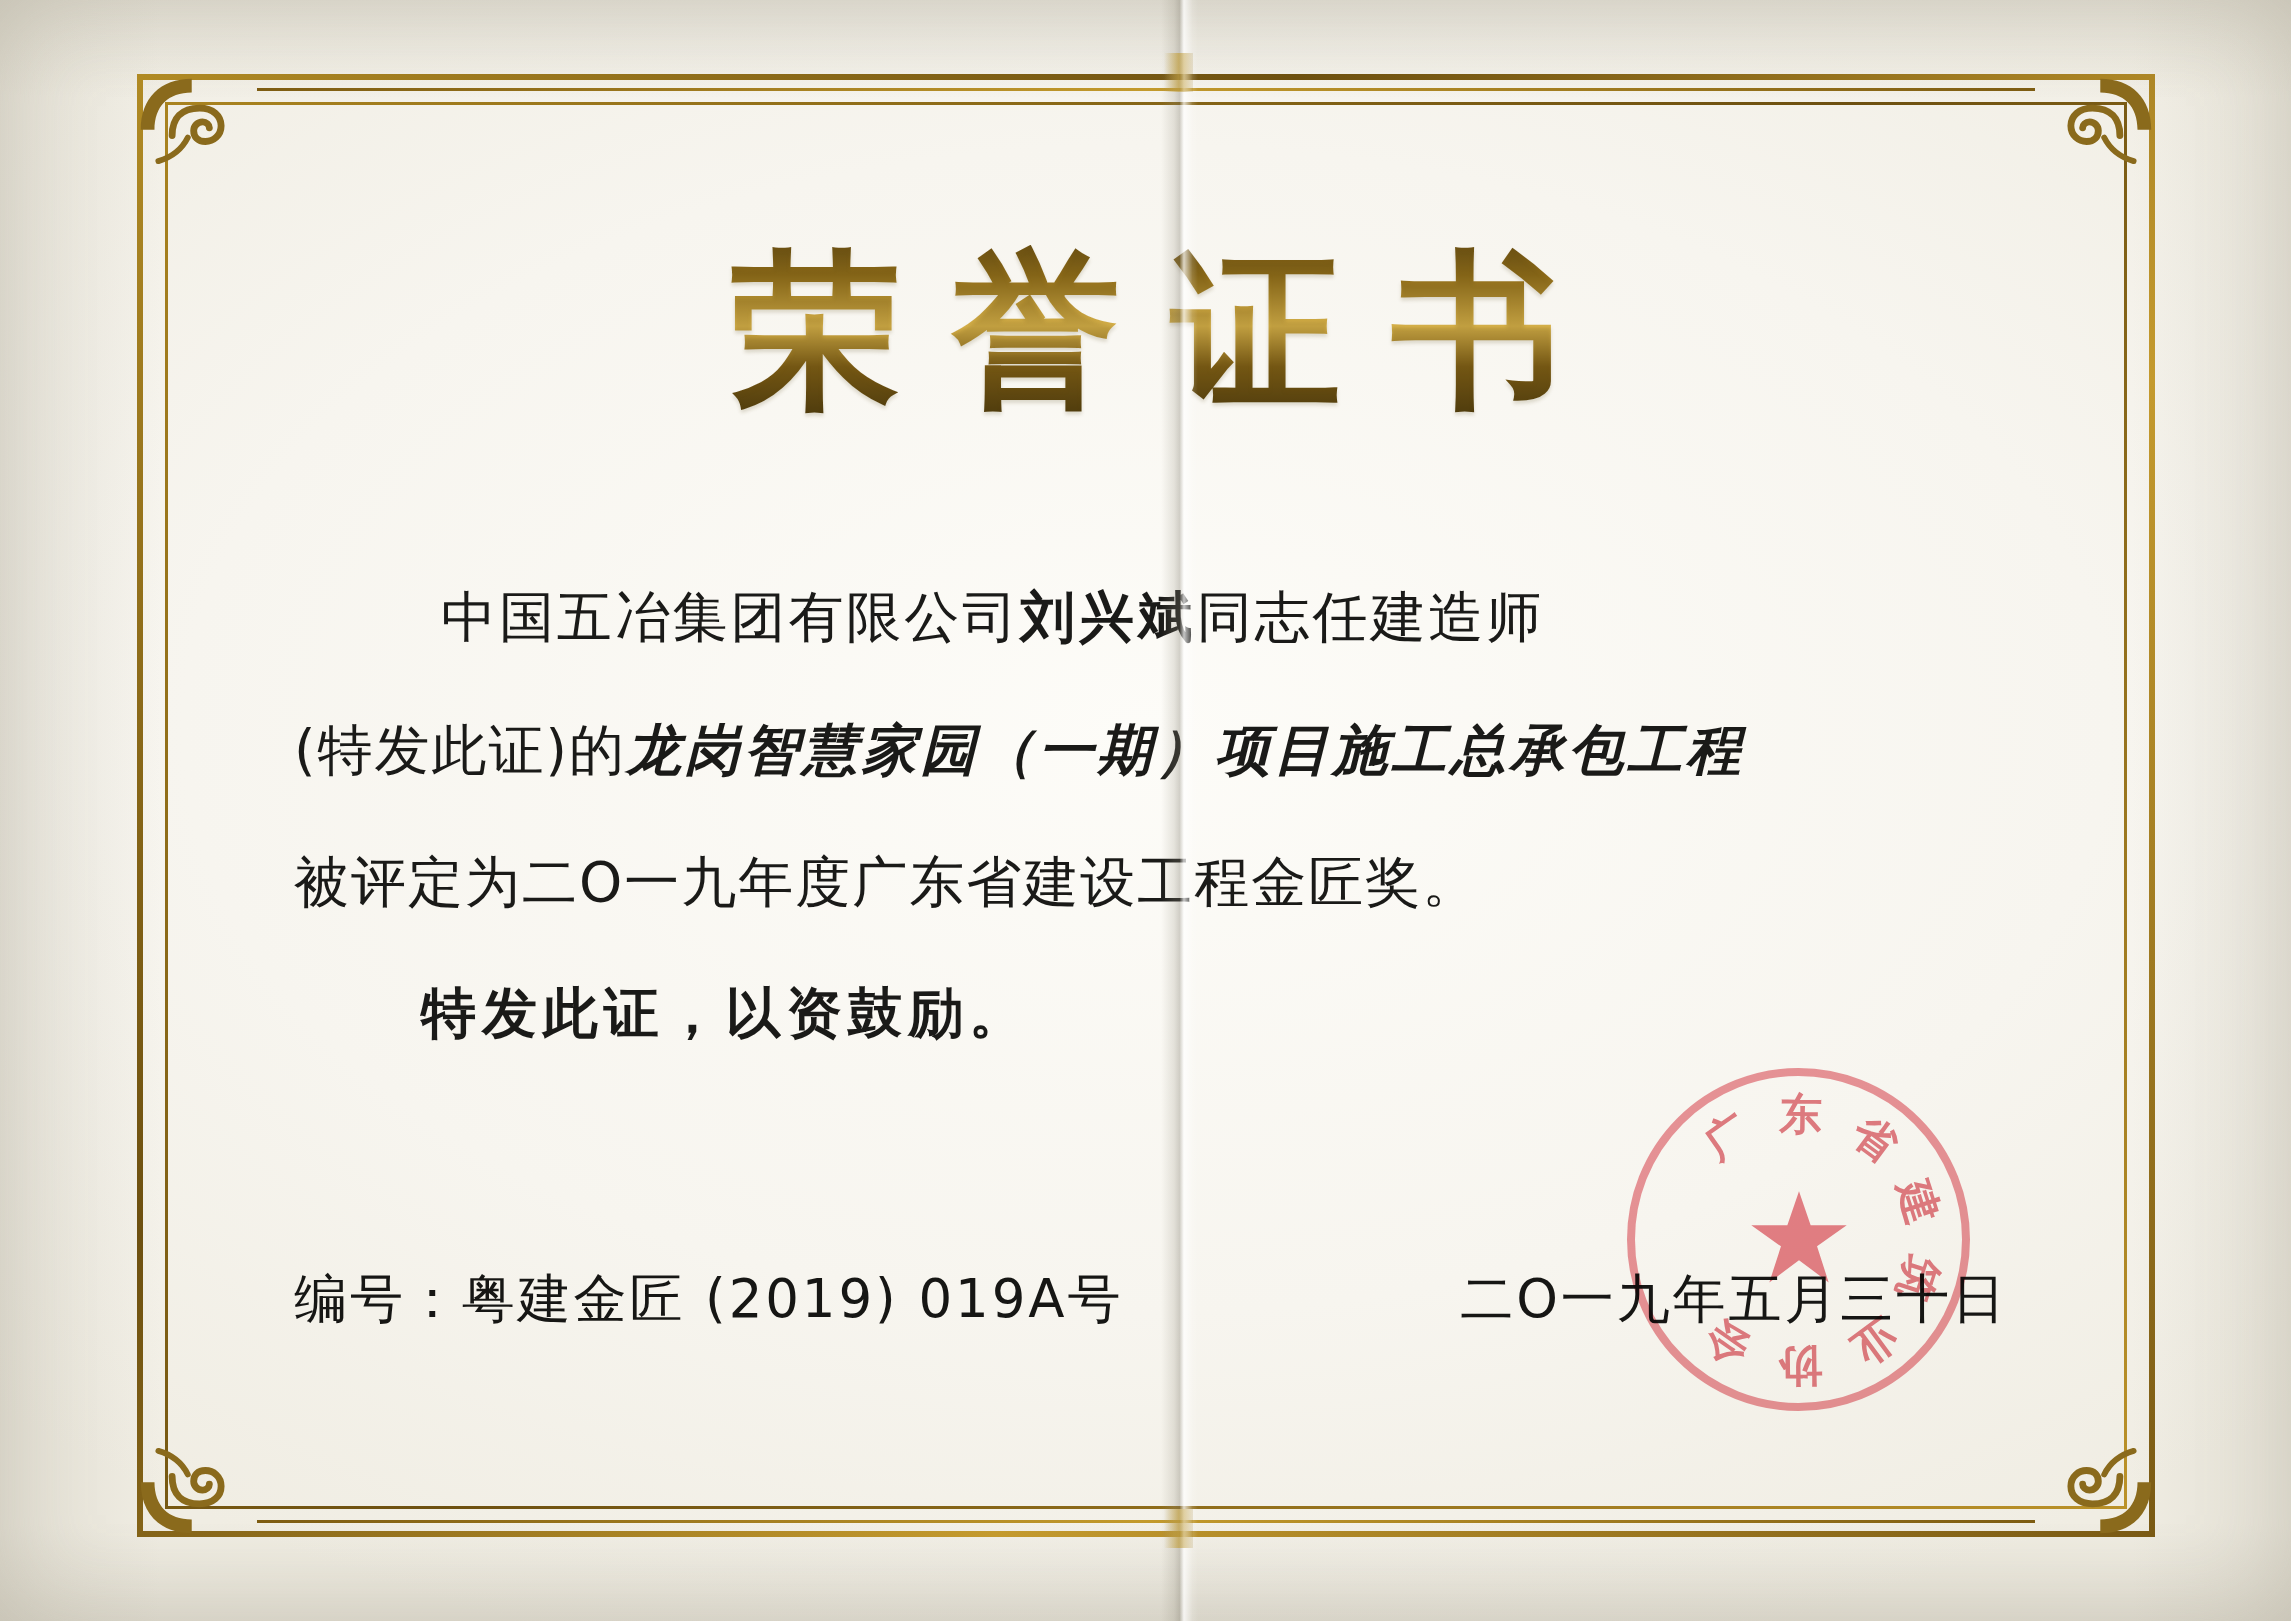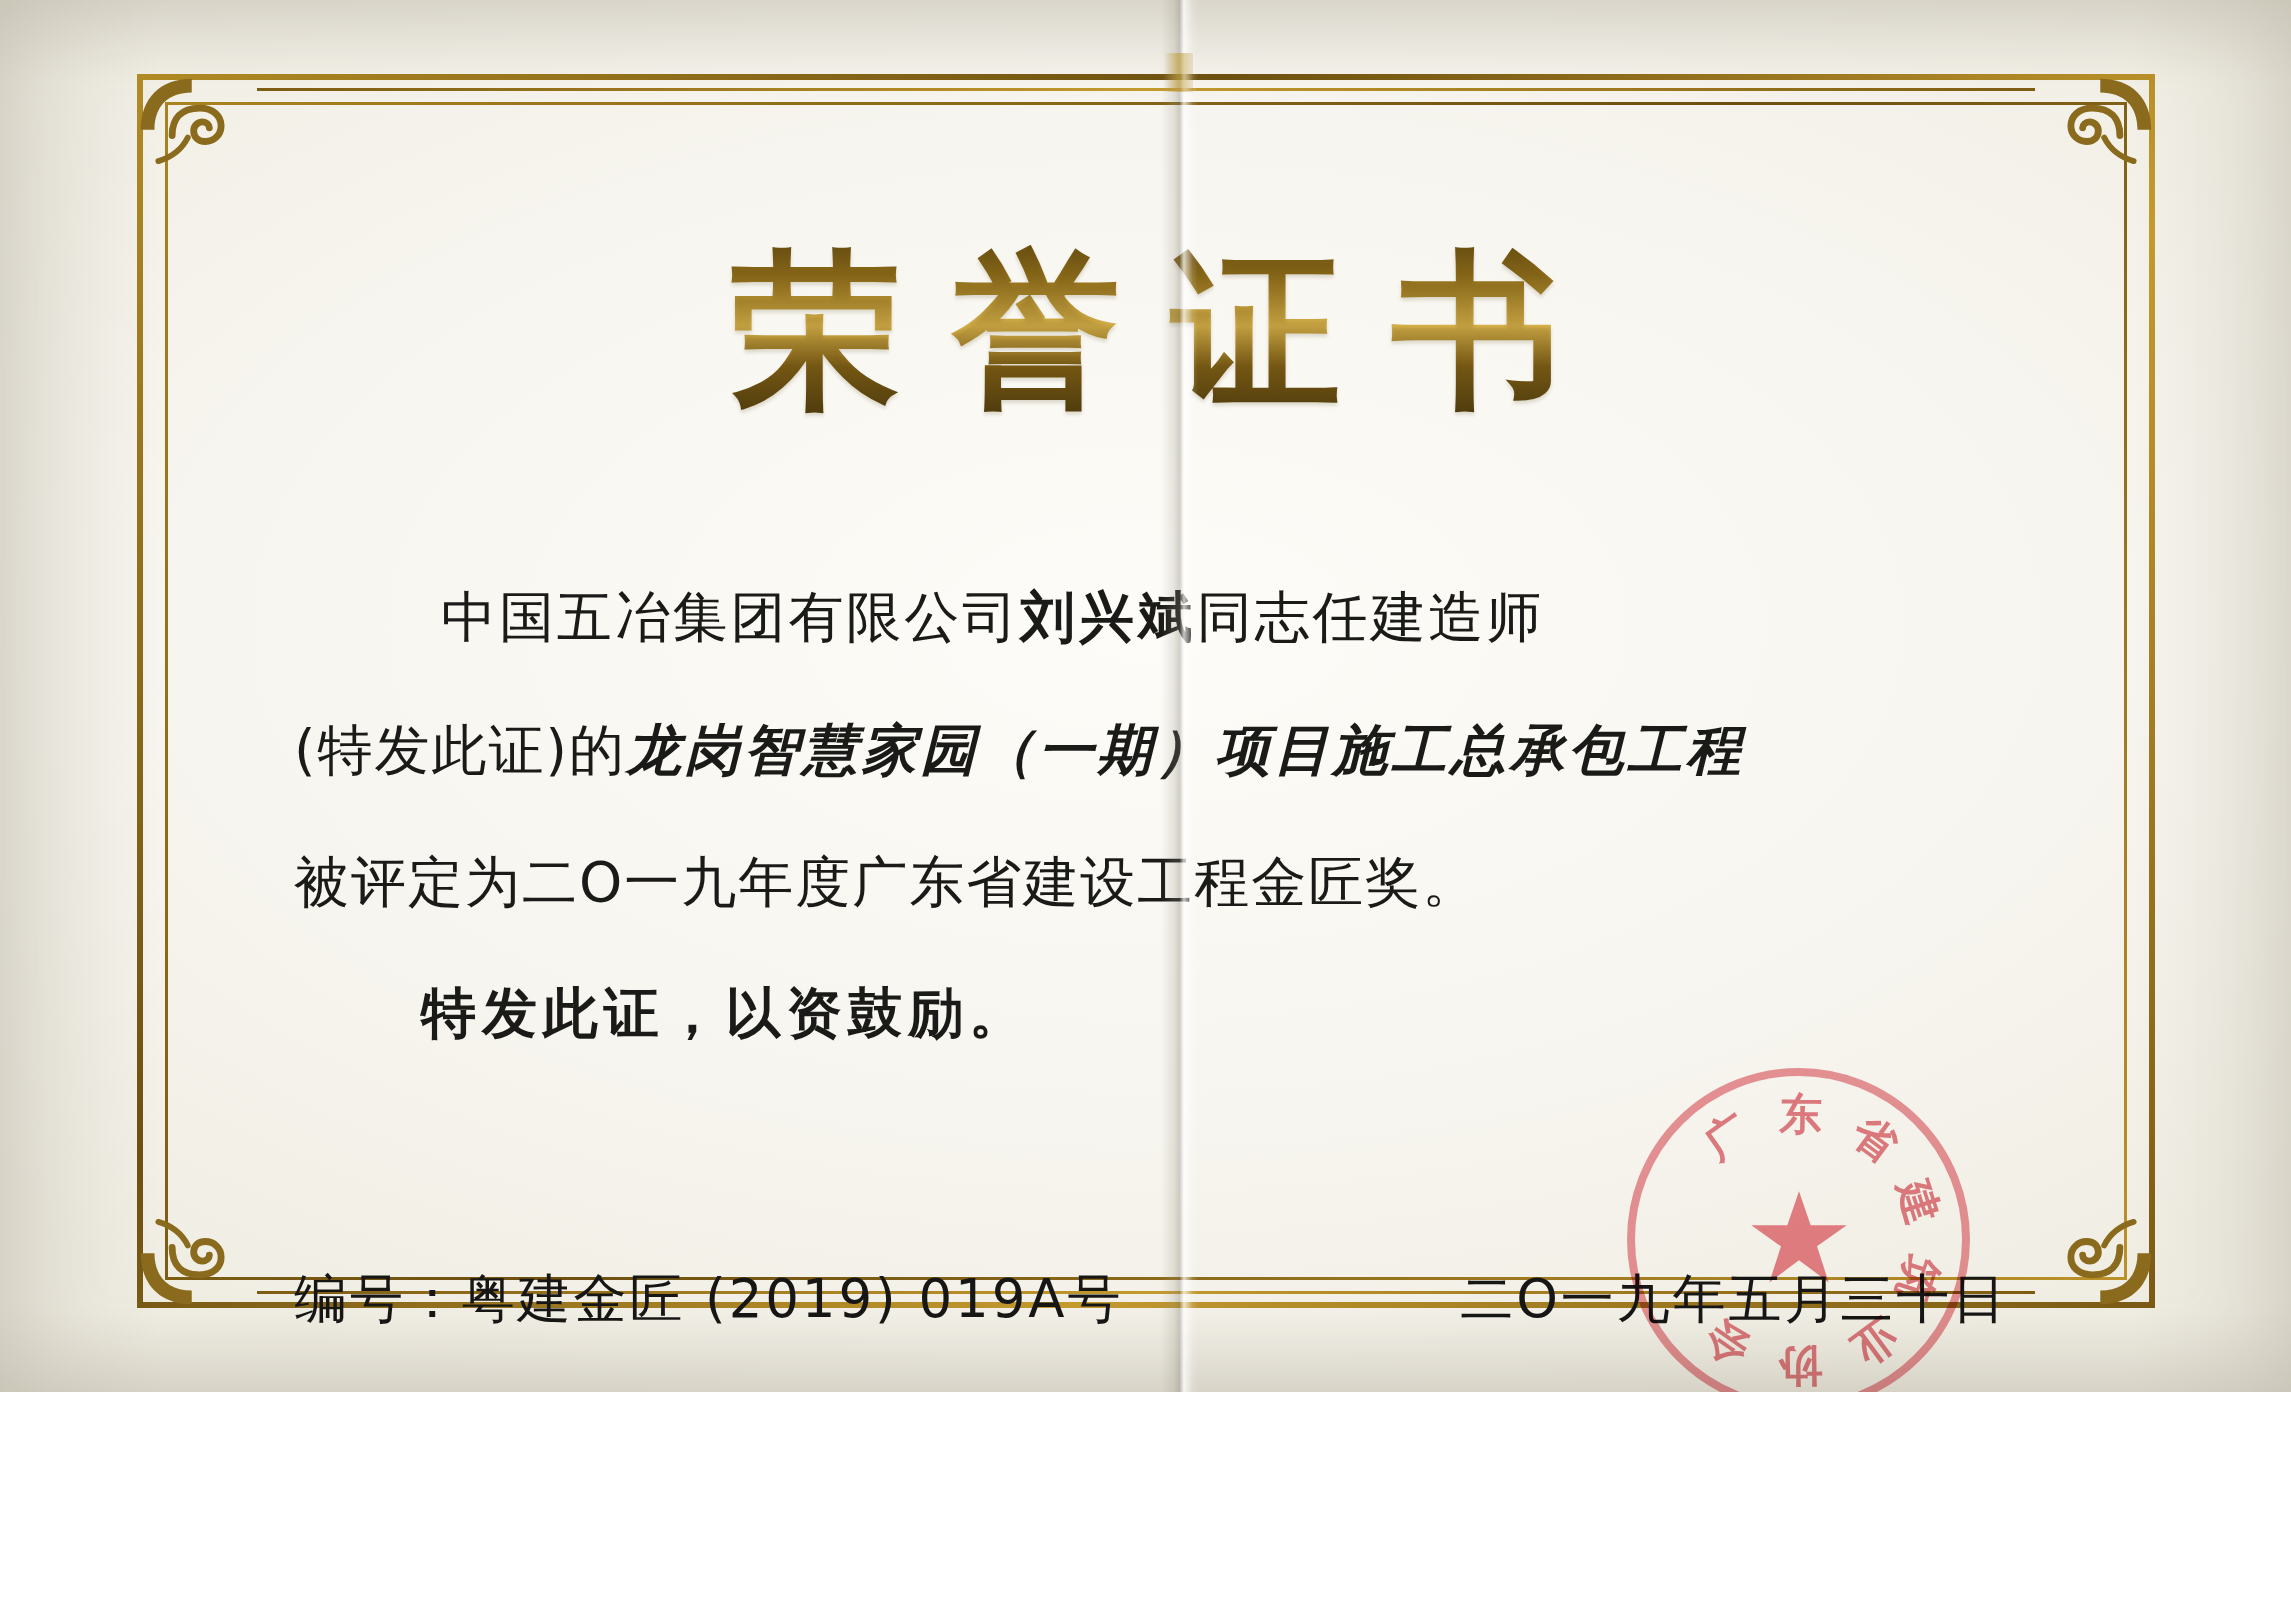--- a/index.html
+++ b/index.html
@@ -11,21 +11,21 @@
     width: 2292px;
     height: 1621px;
     overflow: hidden;
     font-family: "Liberation Serif", "DejaVu Serif", serif;
   }
 
   
   .certificate {
     position: relative;
     width: 2292px;
-    height: 1392px;
+    height: 1621px;
     background:
       radial-gradient(ellipse 70% 60% at 50% 45%, #fdfcf8 0%, #f7f5ef 60%, #f0ede3 100%);
     overflow: hidden;
   }
 
   
   .paper-vignette {
     position: absolute;
     inset: 0;
     background:

